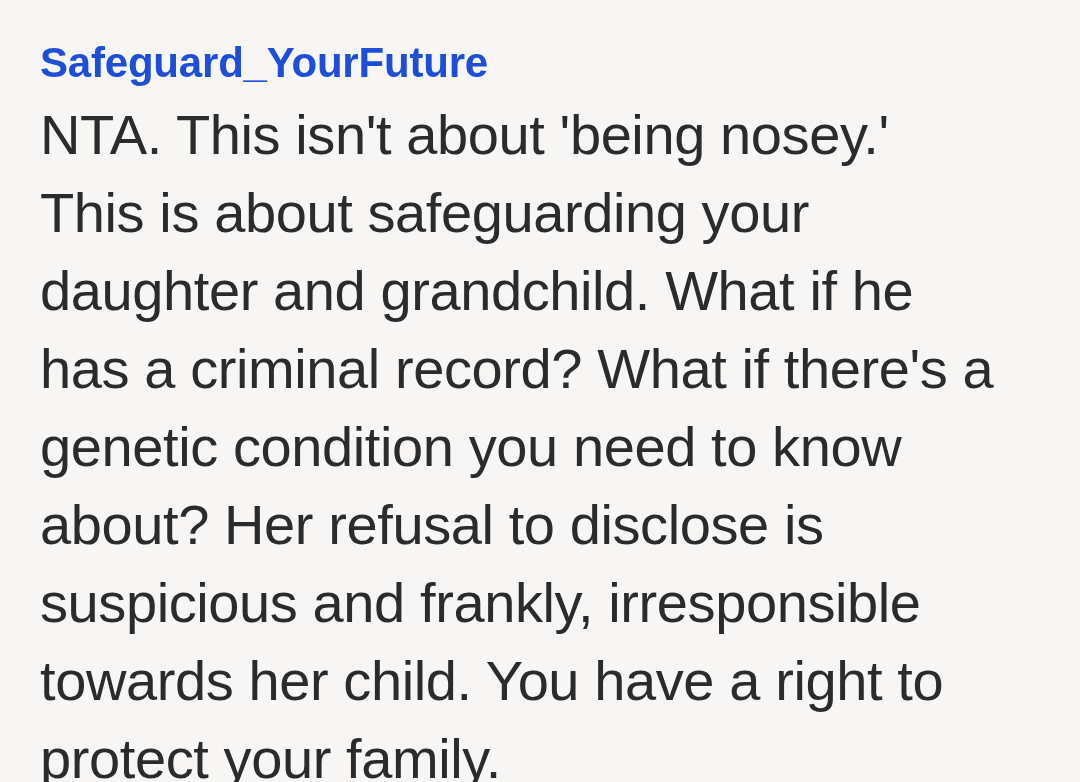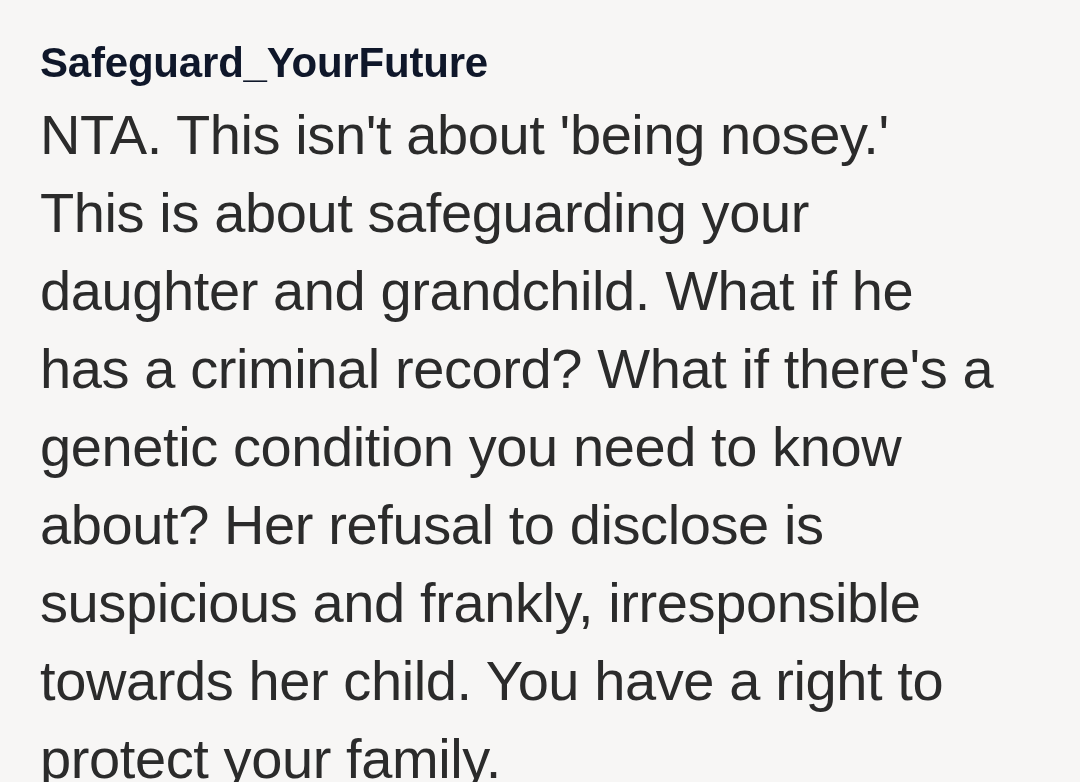--- a/index.html
+++ b/index.html
@@ -21,21 +21,21 @@
     width: 1080px;
     height: 782px;
     background: #f7f6f5;
     padding: 38px 55px 0 40px;
   }
 
   .comment-author {
     display: block;
     font-size: 42px;
     font-weight: bold;
-    color: #0f172a;
+    color: #1d4ed8;
     line-height: 1.18;
     letter-spacing: -0.2px;
     margin: 0 0 8px 0;
     white-space: nowrap;
   }
 
   .comment-body {
     display: block;
     font-size: 56px;
     font-weight: normal;

